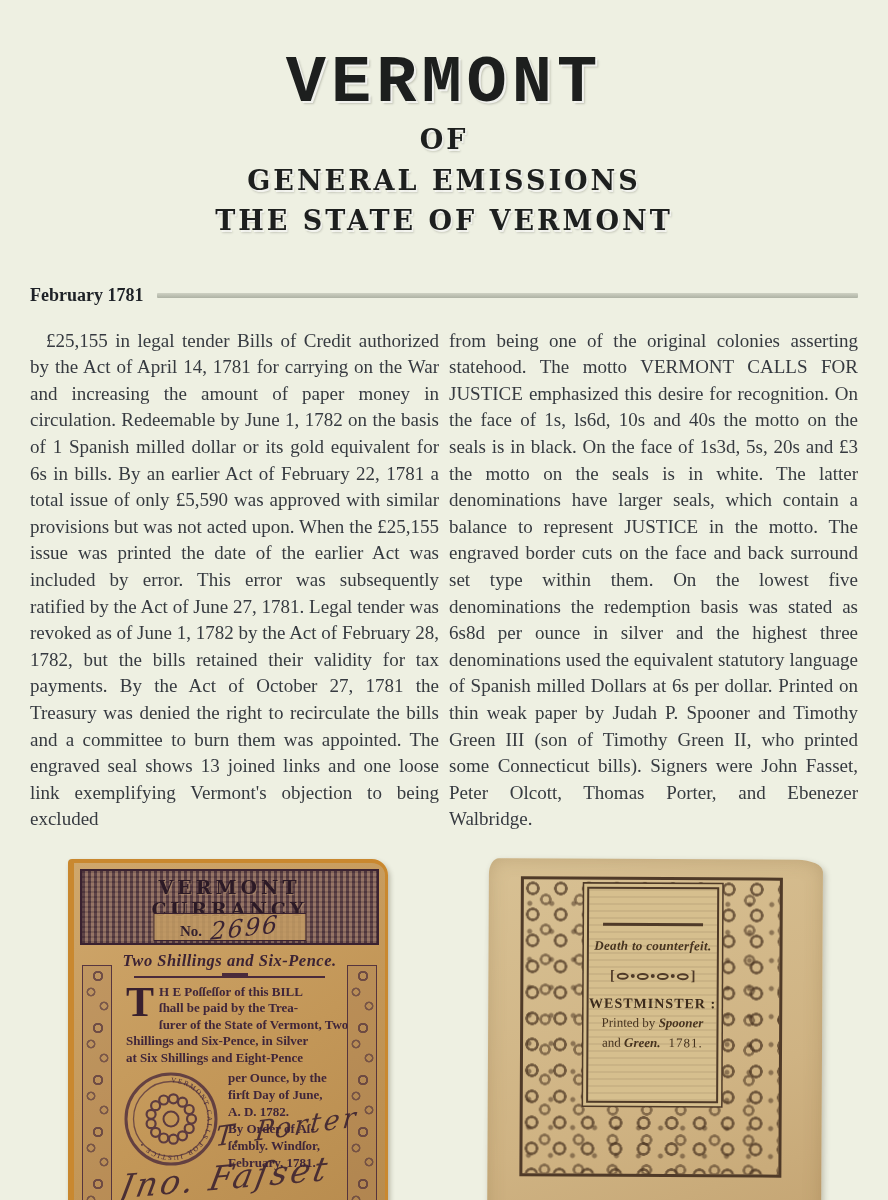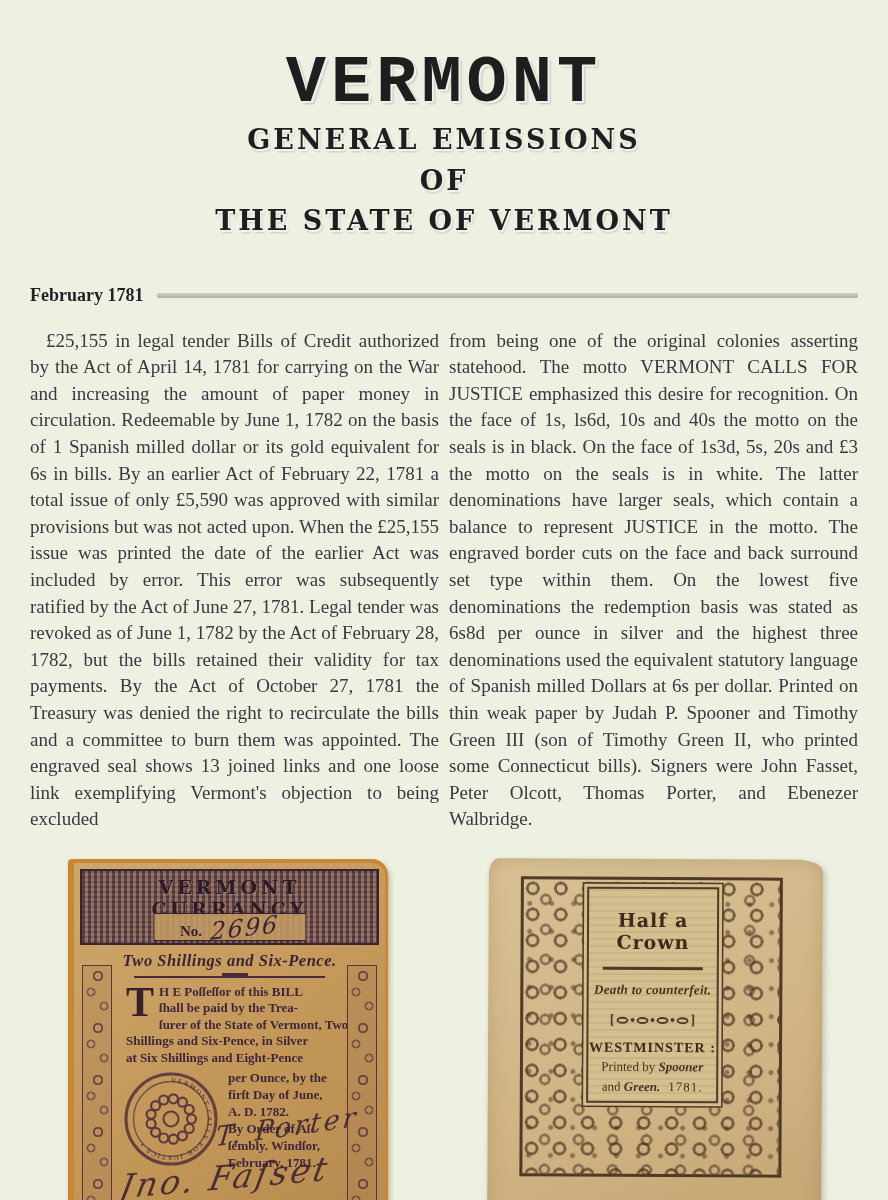--- a/index.html
+++ b/index.html
@@ -155,22 +155,22 @@
   .lst-label { margin-left:16px; color:#33373c; }
   .listing-table.right .lst-denom { width:120px; }
 </style>
 </head>
 <body>
 
 <div class="page">
 
   <div class="title-block">
     <div class="main-title">VERMONT</div>
+    <div class="sub-title">OF</div>
     <div class="sub-title">GENERAL EMISSIONS</div>
-    <div class="sub-title">OF</div>
     <div class="sub-title">THE STATE OF VERMONT</div>
   </div>
 
   <div class="section-head">
     <span class="section-label">February 1781</span>
     <span class="section-rule"></span>
   </div>
 
   <div class="columns">
     <div class="col first-indent">£25,155 in legal tender Bills of Credit authorized by the Act of April 14, 1781 for carrying on the War and increasing the amount of paper money in circulation. Redeemable by June 1, 1782 on the basis of 1 Spanish milled dollar or its gold equivalent for 6s in bills. By an earlier Act of February 22, 1781 a total issue of only £5,590 was approved with similar provisions but was not acted upon. When the £25,155 issue was printed the date of the earlier Act was included by error. This error was subsequently ratified by the Act of June 27, 1781. Legal tender was revoked as of June 1, 1782 by the Act of February 28, 1782, but the bills retained their validity for tax payments. By the Act of October 27, 1781 the Treasury was denied the right to recirculate the bills and a committee to burn them was appointed. The engraved seal shows 13 joined links and one loose link exemplifying Vermont's objection to being excluded</div>
@@ -237,21 +237,20 @@
           <div class="obl-line">February,  1781.</div>
         </div>
       </div>
       <div class="signature sig-1">T. Porter</div>
       <div class="signature sig-2">Jno. Faſset</div>
     </div>
 
     <div class="note-right">
       <div class="scroll-frame"></div>
       <div class="panel">
-        <div class="panel-denom">Half a Crown</div>
         <div class="panel-rule"></div>
         <div class="panel-warning">Death to counterfeit.</div>
         <div class="chain-row">
           <span>[</span>
           <span class="chain-link"></span>
           <span class="chain-dot"></span>
           <span class="chain-link"></span>
           <span class="chain-dot"></span>
           <span class="chain-link"></span>
           <span class="chain-dot"></span>

